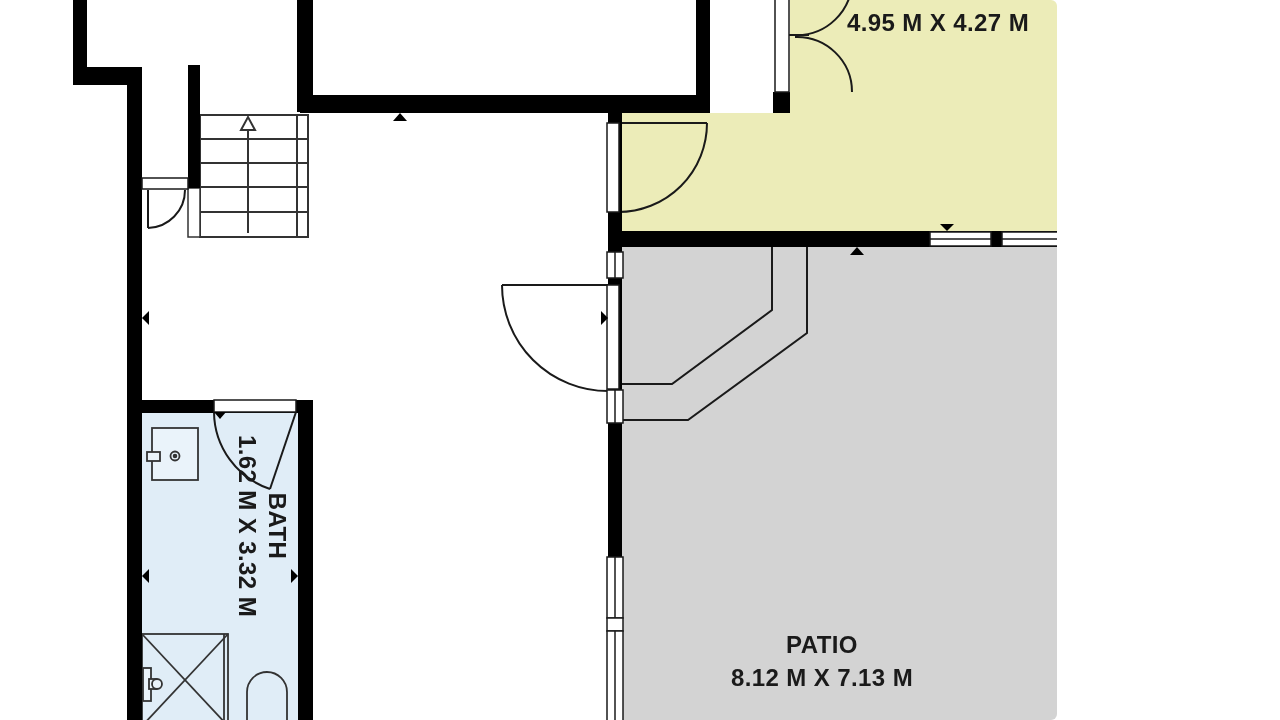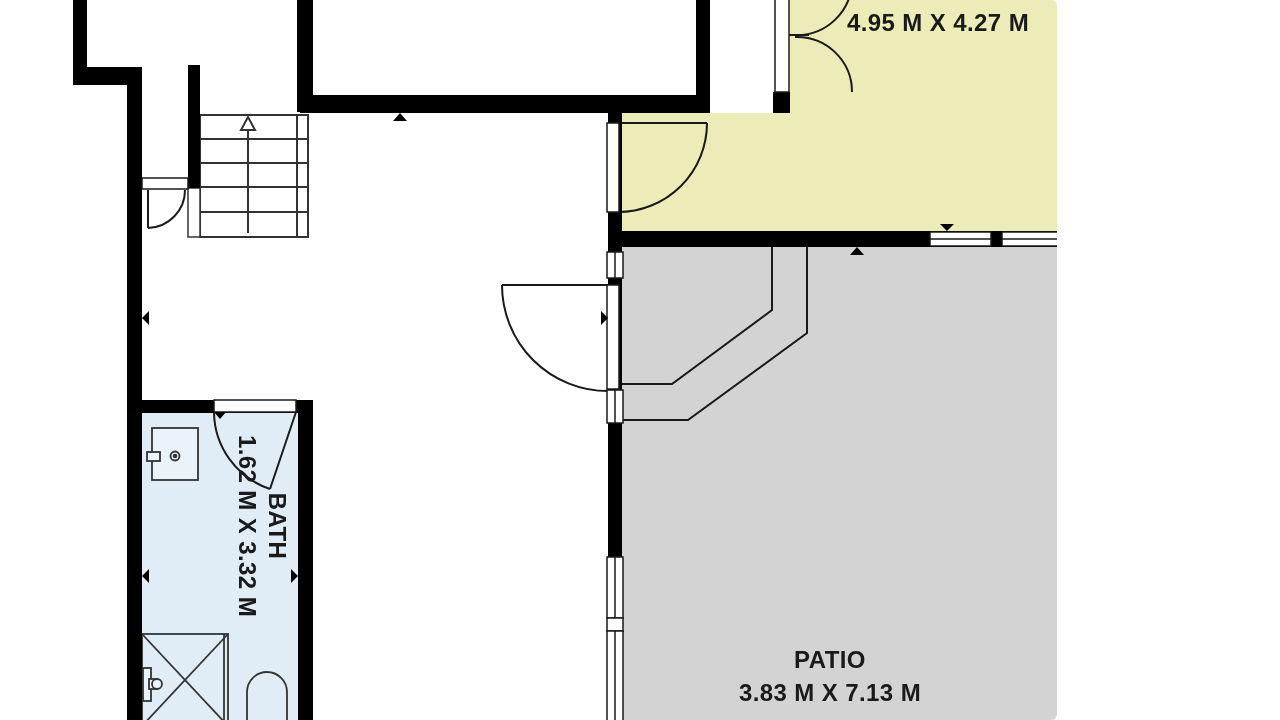--- a/index.html
+++ b/index.html
@@ -4,21 +4,21 @@
 <style>
   html,body{margin:0;padding:0;background:#ffffff;}
   #stage{position:relative;width:1057px;height:720px;overflow:hidden;
          font-family:"Liberation Sans","DejaVu Sans",sans-serif;background:#ffffff;border-radius:6px;}
   #plan-svg{position:absolute;left:0;top:0;}
   .room-label{position:absolute;text-align:center;font-weight:700;color:#1a1a1a;
               letter-spacing:.4px;line-height:32px;font-size:24px;white-space:nowrap;}
   .room-label .dims{font-size:24px;}
   #bedroom-label{left:938px;top:-25px;transform:translateX(-50%);}
   #recreation-label{left:404px;top:305px;transform:translateX(-50%);line-height:31px;}
-  #patio-label{left:822px;top:643px;transform:translateX(-50%);line-height:33px;margin-left:8px;}
+  #patio-label{left:822px;top:628px;transform:translateX(-50%);line-height:33px;}
   #bath-label{left:262px;top:526px;transform:translate(-50%,-50%) rotate(90deg);line-height:30px;}
 </style>
 </head>
 <body>
 
 <div id="stage">
 
   <svg id="plan-svg" width="1280" height="720" viewBox="0 0 1280 720">
 
     <g>
@@ -176,16 +176,16 @@
   </div>
 
 
   <div class="room-label" id="bath-label">
     <div>BATH</div>
     <div class="dims">1.62 M X 3.32 M</div>
   </div>
 
   <div class="room-label" id="patio-label">
     <div>PATIO</div>
-    <div class="dims">3.83 M X 7.13 M</div>
+    <div class="dims">8.12 M X 7.13 M</div>
   </div>
 
 </div>
 
 </body></html>

